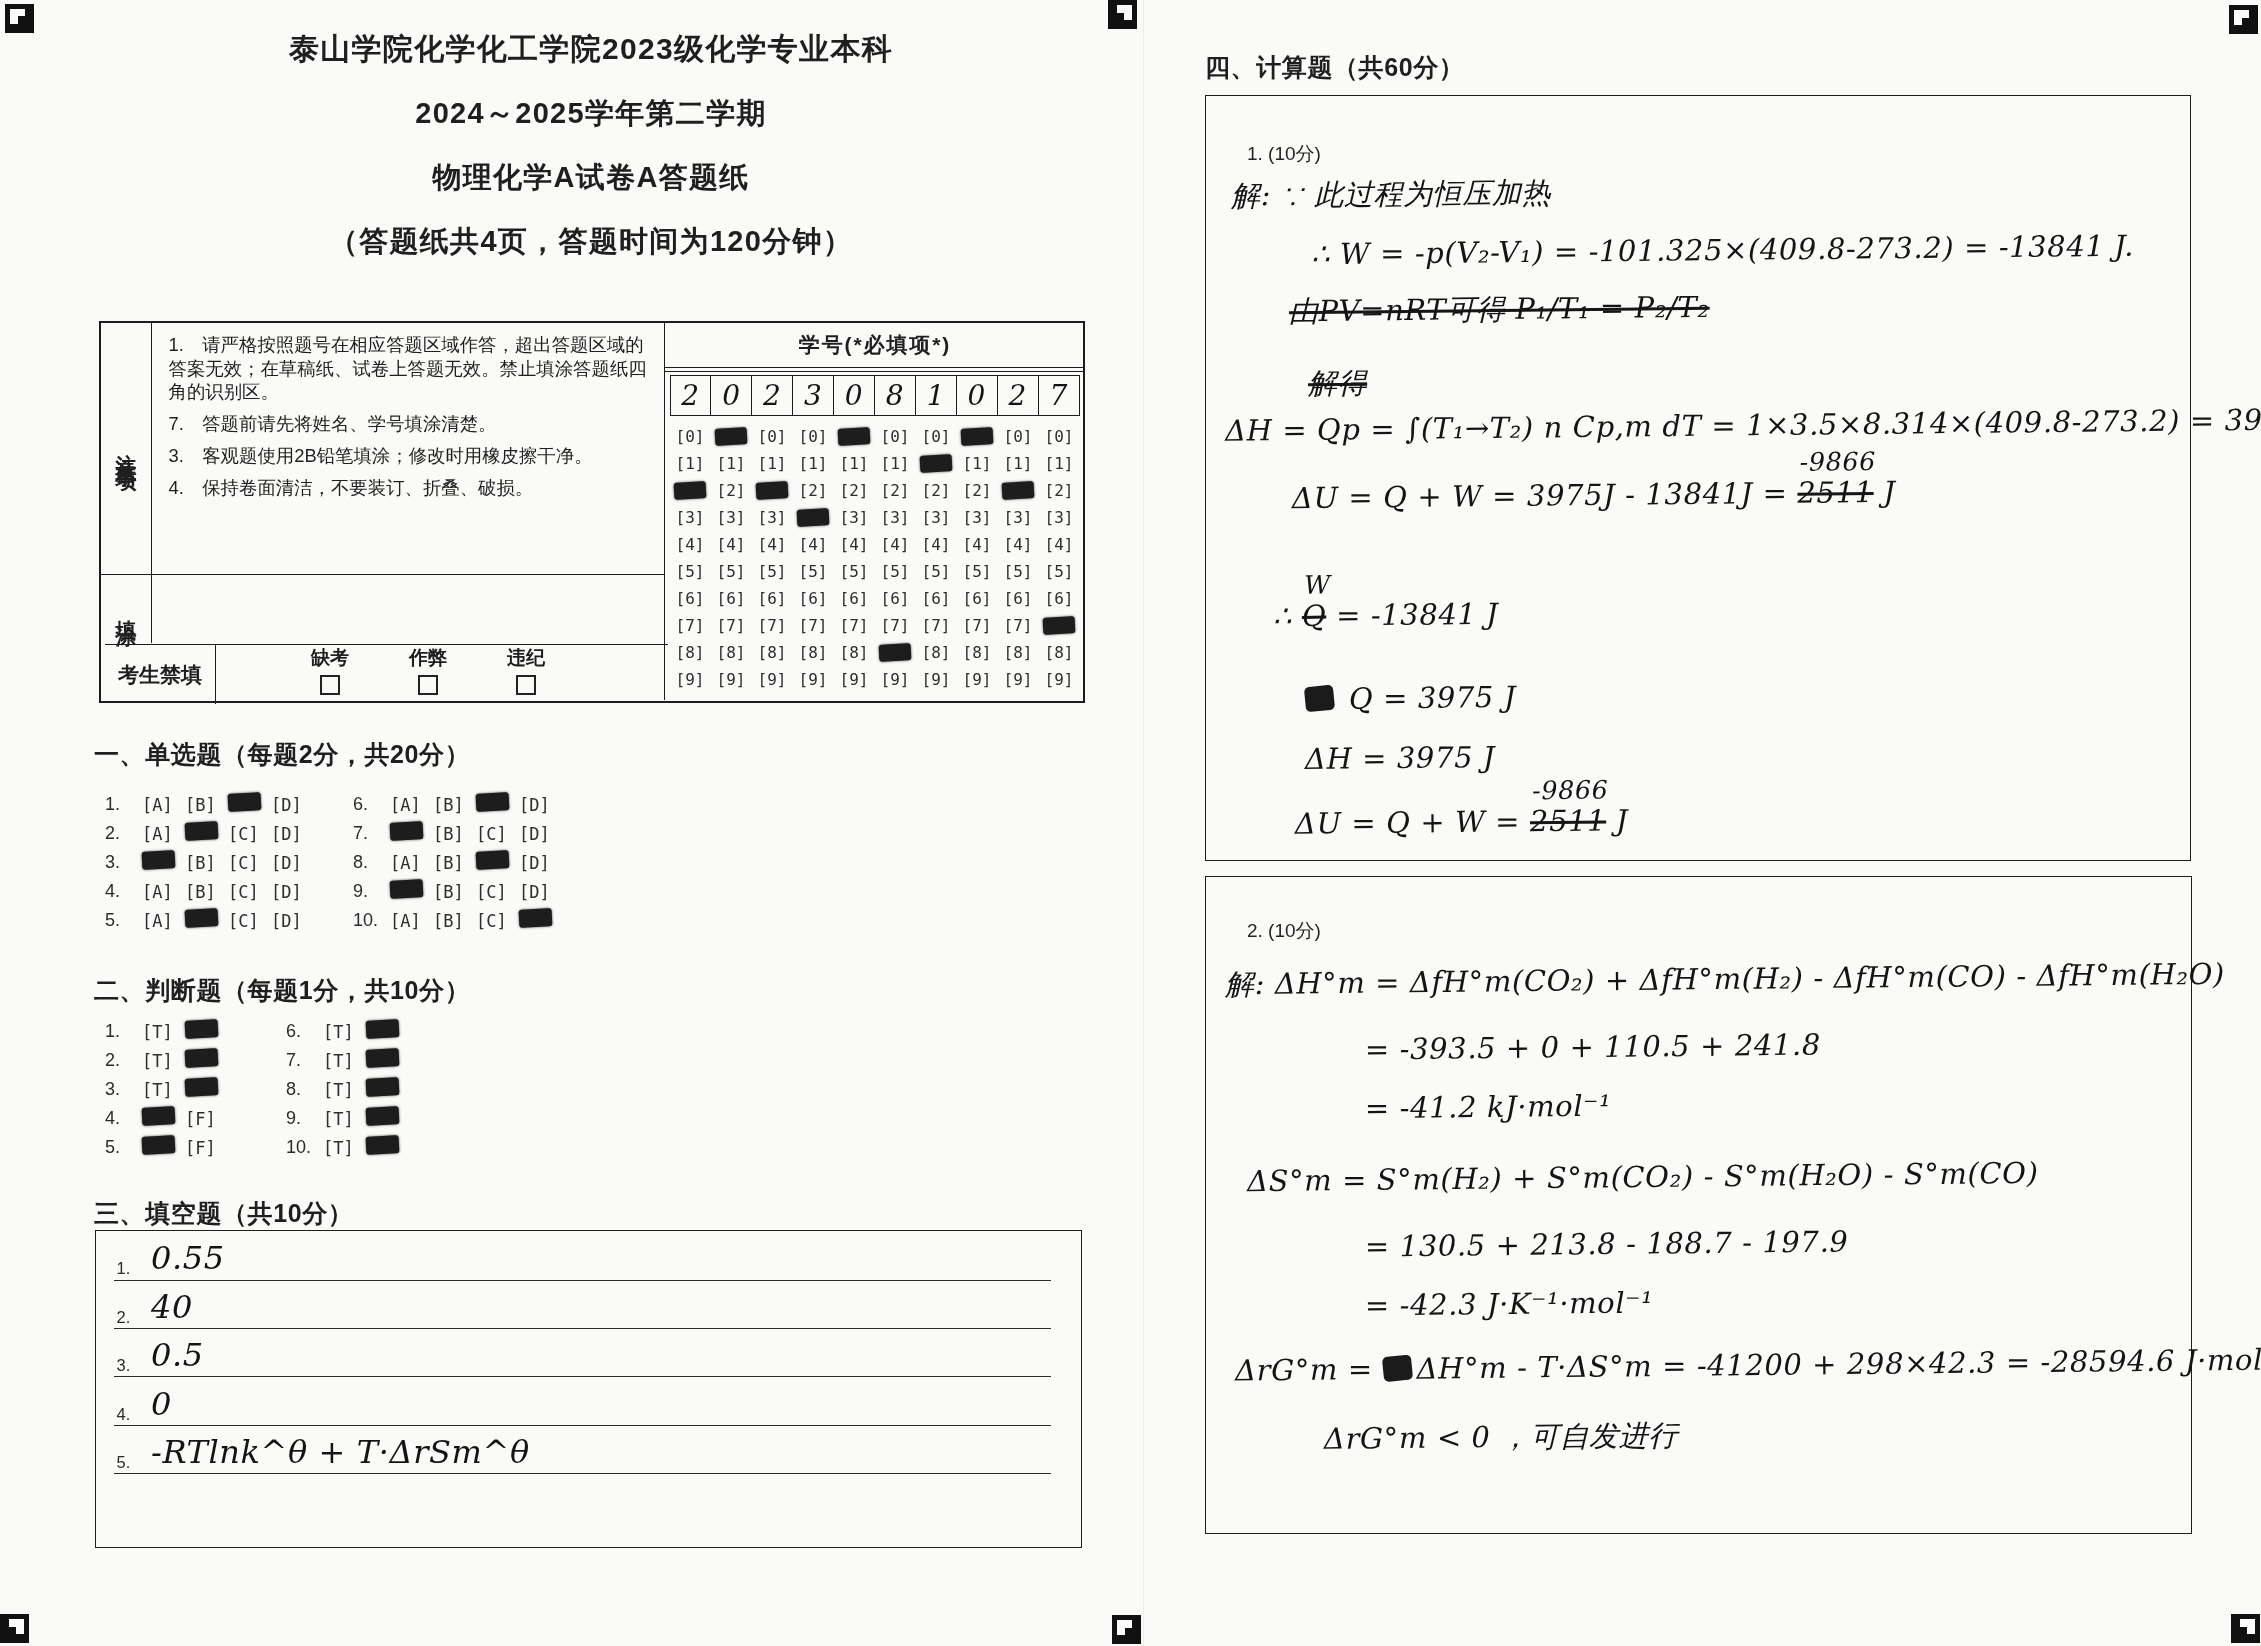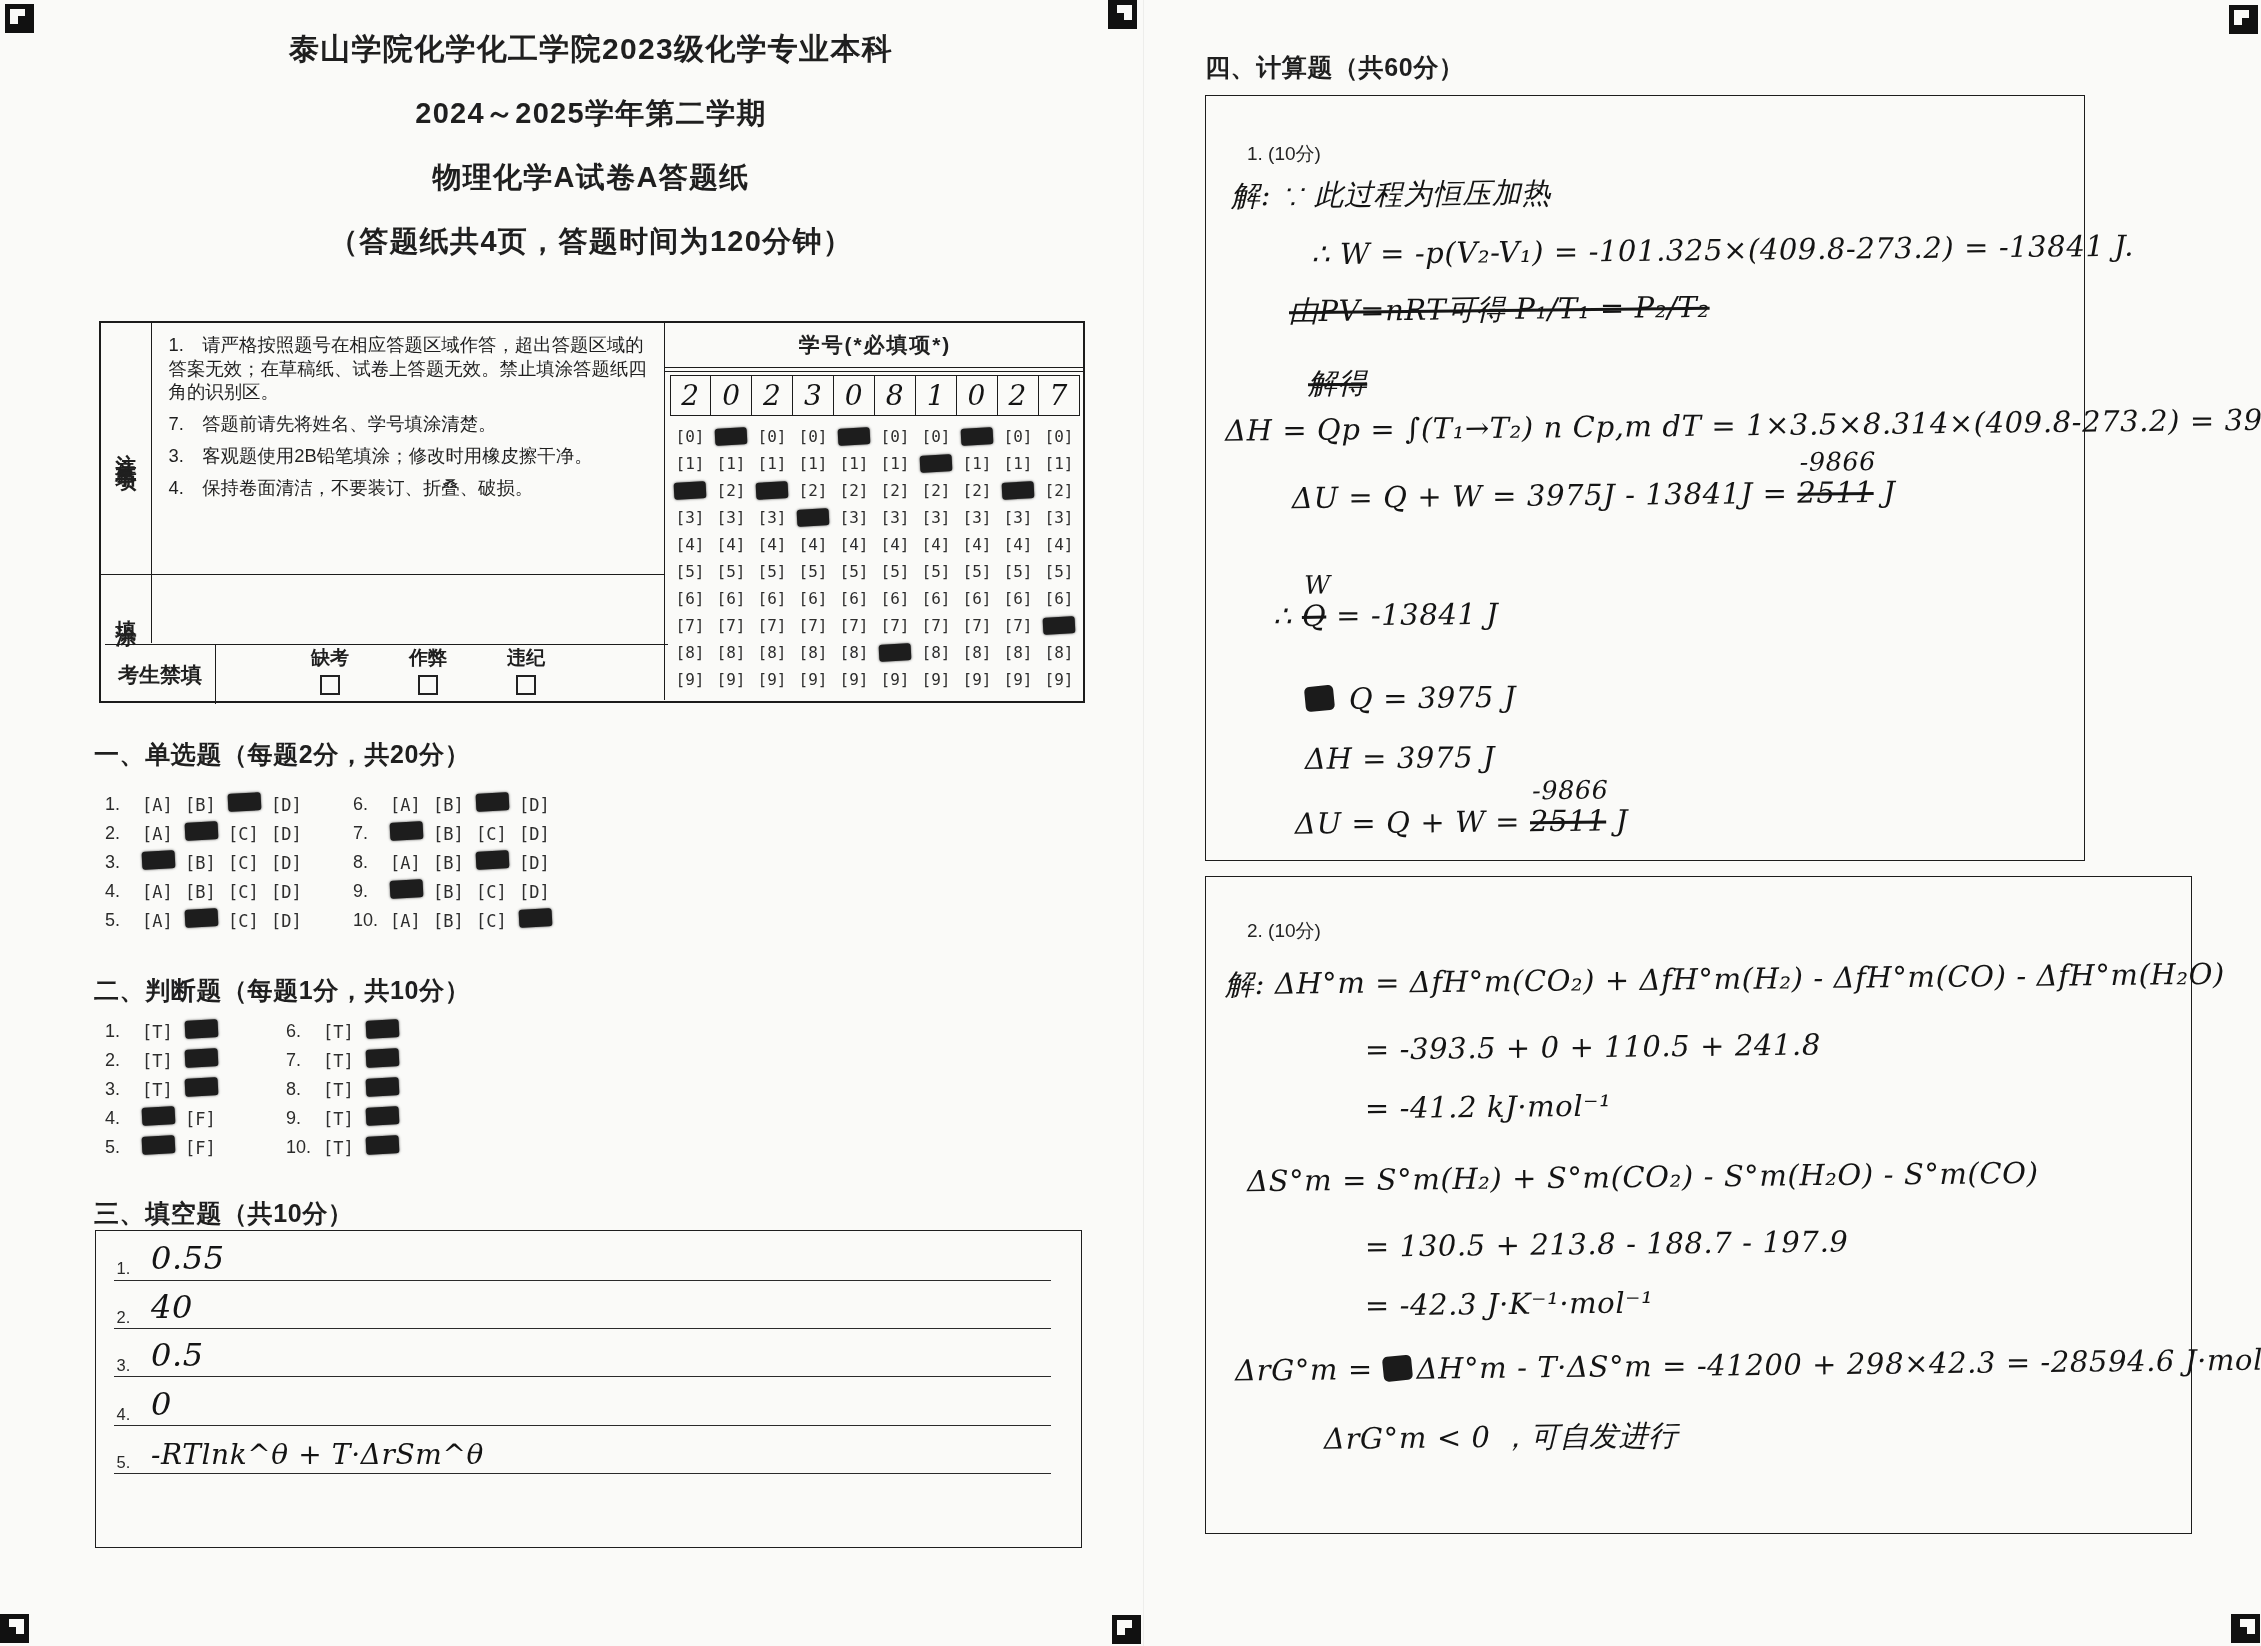--- a/index.html
+++ b/index.html
@@ -459,29 +459,29 @@
       <div class="blank-row" style="top: 106px;">
         <span class="blank-no">3.</span>
         <span class="blank-ans hw hw-big">0.5</span>
       </div>
       <div class="blank-row" style="top: 155px;">
         <span class="blank-no">4.</span>
         <span class="blank-ans hw hw-big">0</span>
       </div>
       <div class="blank-row" style="top: 203px;">
         <span class="blank-no">5.</span>
-        <span class="blank-ans hw hw-big" style="font-size: 28px;">-RTlnk^θ + T·ΔrSm^θ</span>
+        <span class="blank-ans hw hw-big" style="font-size: 32px;">-RTlnk^θ + T·ΔrSm^θ</span>
       </div>
     </div>
 </div>
 
 <div>
   <div class="abs sec-title" style="left:1205px;top:51px;">四、计算题（共60分）</div>
 
-  <div class="calc-box" id="calc-box-1" style="left:1205px;top:95px;width:880px;height:766px;">
+  <div class="calc-box" id="calc-box-1" style="left:1205px;top:95px;width:986px;height:766px;">
     <div class="calc-label" style="left:41px;top:45px;">1. (10分)</div>
   <div class="hw calc-line" style="left: 25.4px; top: 79px;"><span>解: ∵ 此过程为恒压加热</span></div>
       <div class="hw calc-line" style="left: 105px; top: 137px;"><span>∴ W = -p(V₂-V₁) = -101.325×(409.8-273.2) = -13841 J.</span></div>
       <div class="hw calc-line" style="left: 83px; top: 194px;"><span class="strike">由PV=nRT可得  P₁/T₁ = P₂/T₂</span></div>
       <div class="hw calc-line" style="left: 102px; top: 268px;"><span class="strike">解得</span></div>
       <div class="hw calc-line" style="left: 19px; top: 312px;"><span>ΔH = Qp = ∫(T₁→T₂) n Cp,m dT = 1×3.5×8.314×(409.8-273.2) = 3975 J</span></div>
       <div class="hw calc-line" style="left: 86px; top: 382px;"><span>ΔU = Q + W = 3975J - 13841J  = </span><span class="fix">2511<span class="above">-9866</span></span><span> J</span></div>
       <div class="hw calc-line" style="left: 67px; top: 502px;"><span>∴ </span><span class="fix">Q<span class="above">W</span></span><span> = -13841 J</span></div>
       <div class="hw calc-line" style="left: 99px; top: 585px;"><span class="scribble"></span><span> Q = 3975 J</span></div>
       <div class="hw calc-line" style="left: 99px; top: 645px;"><span>ΔH = 3975 J</span></div>

